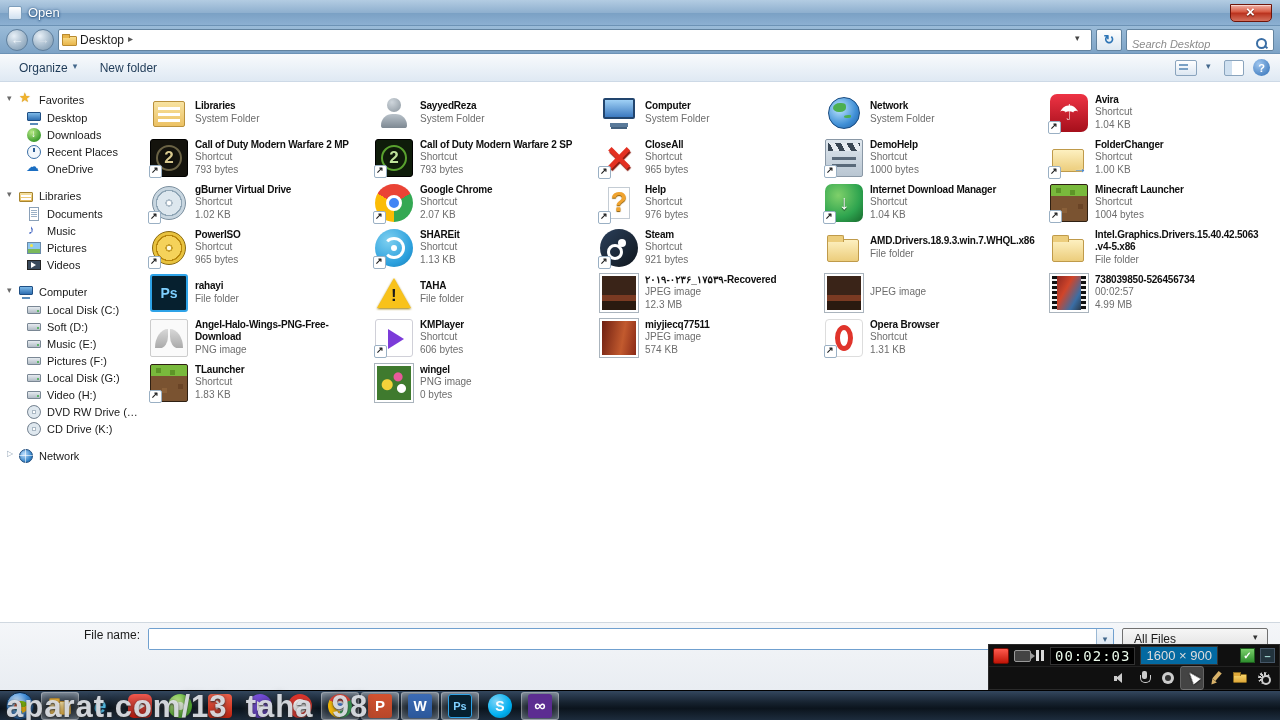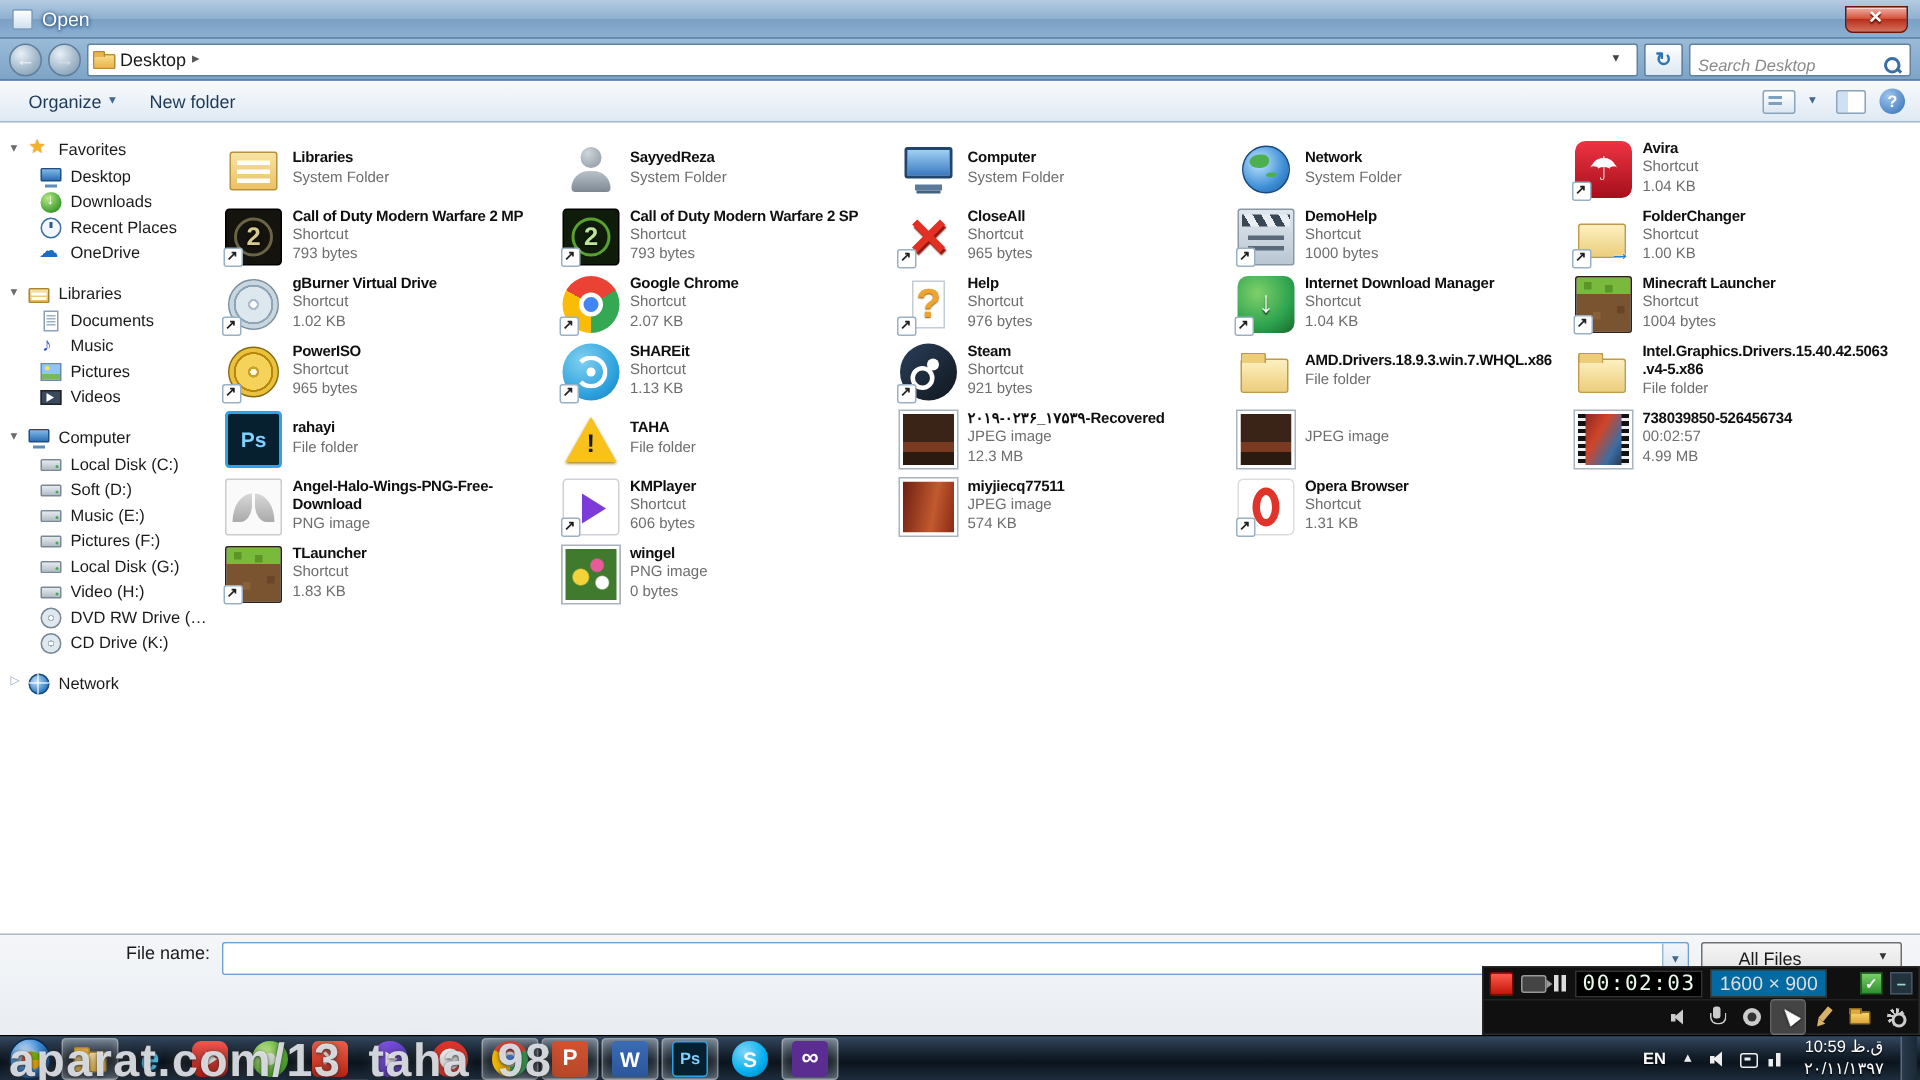--- a/index.html
+++ b/index.html
@@ -160,21 +160,21 @@
 .ic-video-file::after{content:"";position:absolute;left:15px;top:15px;width:0;height:0;border-top:4px solid transparent;border-bottom:4px solid transparent;border-left:7px solid #fff}
 
 
 .footer{height:68px;background:linear-gradient(#f4f6f9,#e9edf2);border-top:1px solid #d0d8e0;padding:5px 12px 0 12px}
 .fname-row{display:flex;align-items:flex-start;height:22px}
 .fname-label{width:128px;text-align:right;margin-right:8px;font-size:12px}
 .fname-combo{flex:1;height:22px;border:1px solid #70a0cf;border-radius:2px;background:#fff;display:flex;align-items:stretch;overflow:hidden}
 .fname-input{flex:1;border:none;outline:none;padding:0 5px;font-size:12px;font-family:inherit}
 .fname-drop{width:17px;background:linear-gradient(#f2f6fa,#d8e4f0);border-left:1px solid #9ab8d4;position:relative}
 .fname-drop::after{content:"▾";position:absolute;inset:0;display:flex;align-items:center;justify-content:center;font-size:9px;color:#44688c}
-.ftype-select{width:134px;height:22px;margin-left:8px;border:1px solid #707070;border-radius:2px;background:linear-gradient(#f6f6f6,#e2e2e2);display:flex;align-items:center;justify-content:space-between;padding:0 3px 0 24px;font-size:12px}
+.ftype-select{width:146px;height:22px;margin-left:8px;border:1px solid #707070;border-radius:2px;background:linear-gradient(#f6f6f6,#e2e2e2);display:flex;align-items:center;justify-content:space-between;padding:0 3px 0 11px;font-size:12px}
 .ftype-arrow{position:relative;width:12px;height:14px}
 .ftype-arrow::after{content:"▾";position:absolute;left:1px;top:0;font-size:9px;color:#333}
 
 
 .recorder{position:absolute;right:0;bottom:30px;width:292px;height:46px;background:#101010;border:1px solid #2a2a2a;z-index:45;display:flex;flex-direction:column}
 .rec-row{display:flex;align-items:center;height:23px;padding:0 4px;gap:5px}
 .rec-row.tools{justify-content:flex-end;gap:2px;border-top:1px solid #222}
 .rec-stop{width:16px;height:16px;background:linear-gradient(#ff5a4e,#c01507);border:1px solid #7a0d04;border-radius:2px}
 .rec-cam{width:17px;height:12px;border:1px solid #999;border-radius:2px;background:#444;position:relative}
 .rec-cam::after{content:"";position:absolute;right:-5px;top:2px;border-top:3px solid transparent;border-bottom:3px solid transparent;border-left:4px solid #999}
@@ -759,29 +759,15 @@
       <div class="tb-app active">
         <span class="tbi tb-photoshop"></span>
       </div>
       <div class="tb-app">
         <span class="tbi tb-skype"></span>
       </div>
       <div class="tb-app active">
         <span class="tbi tb-visual-studio"></span>
       </div>
     </div>
-  <div class="tray">
-    <span class="tray-lang">EN</span>
-    <span class="tray-icons" style="display:flex;align-items:center;gap:3px">
-        <span class="tri tr-chevron-up"></span>
-        <span class="tri tr-speaker"></span>
-        <span class="tri tr-usb"></span>
-        <span class="tri tr-network"></span>
-      </span>
-    <span class="clock">
-      <span style="display:block">10:59 ق.ظ</span>
-      <span style="display:block">۲۰/۱۱/۱۳۹۷</span>
-    </span>
-    <span class="show-desktop"></span>
-  </div>
 </div>
 
 <div class="watermark">aparat.com/13_taha_98</div>
 
 </body></html>

